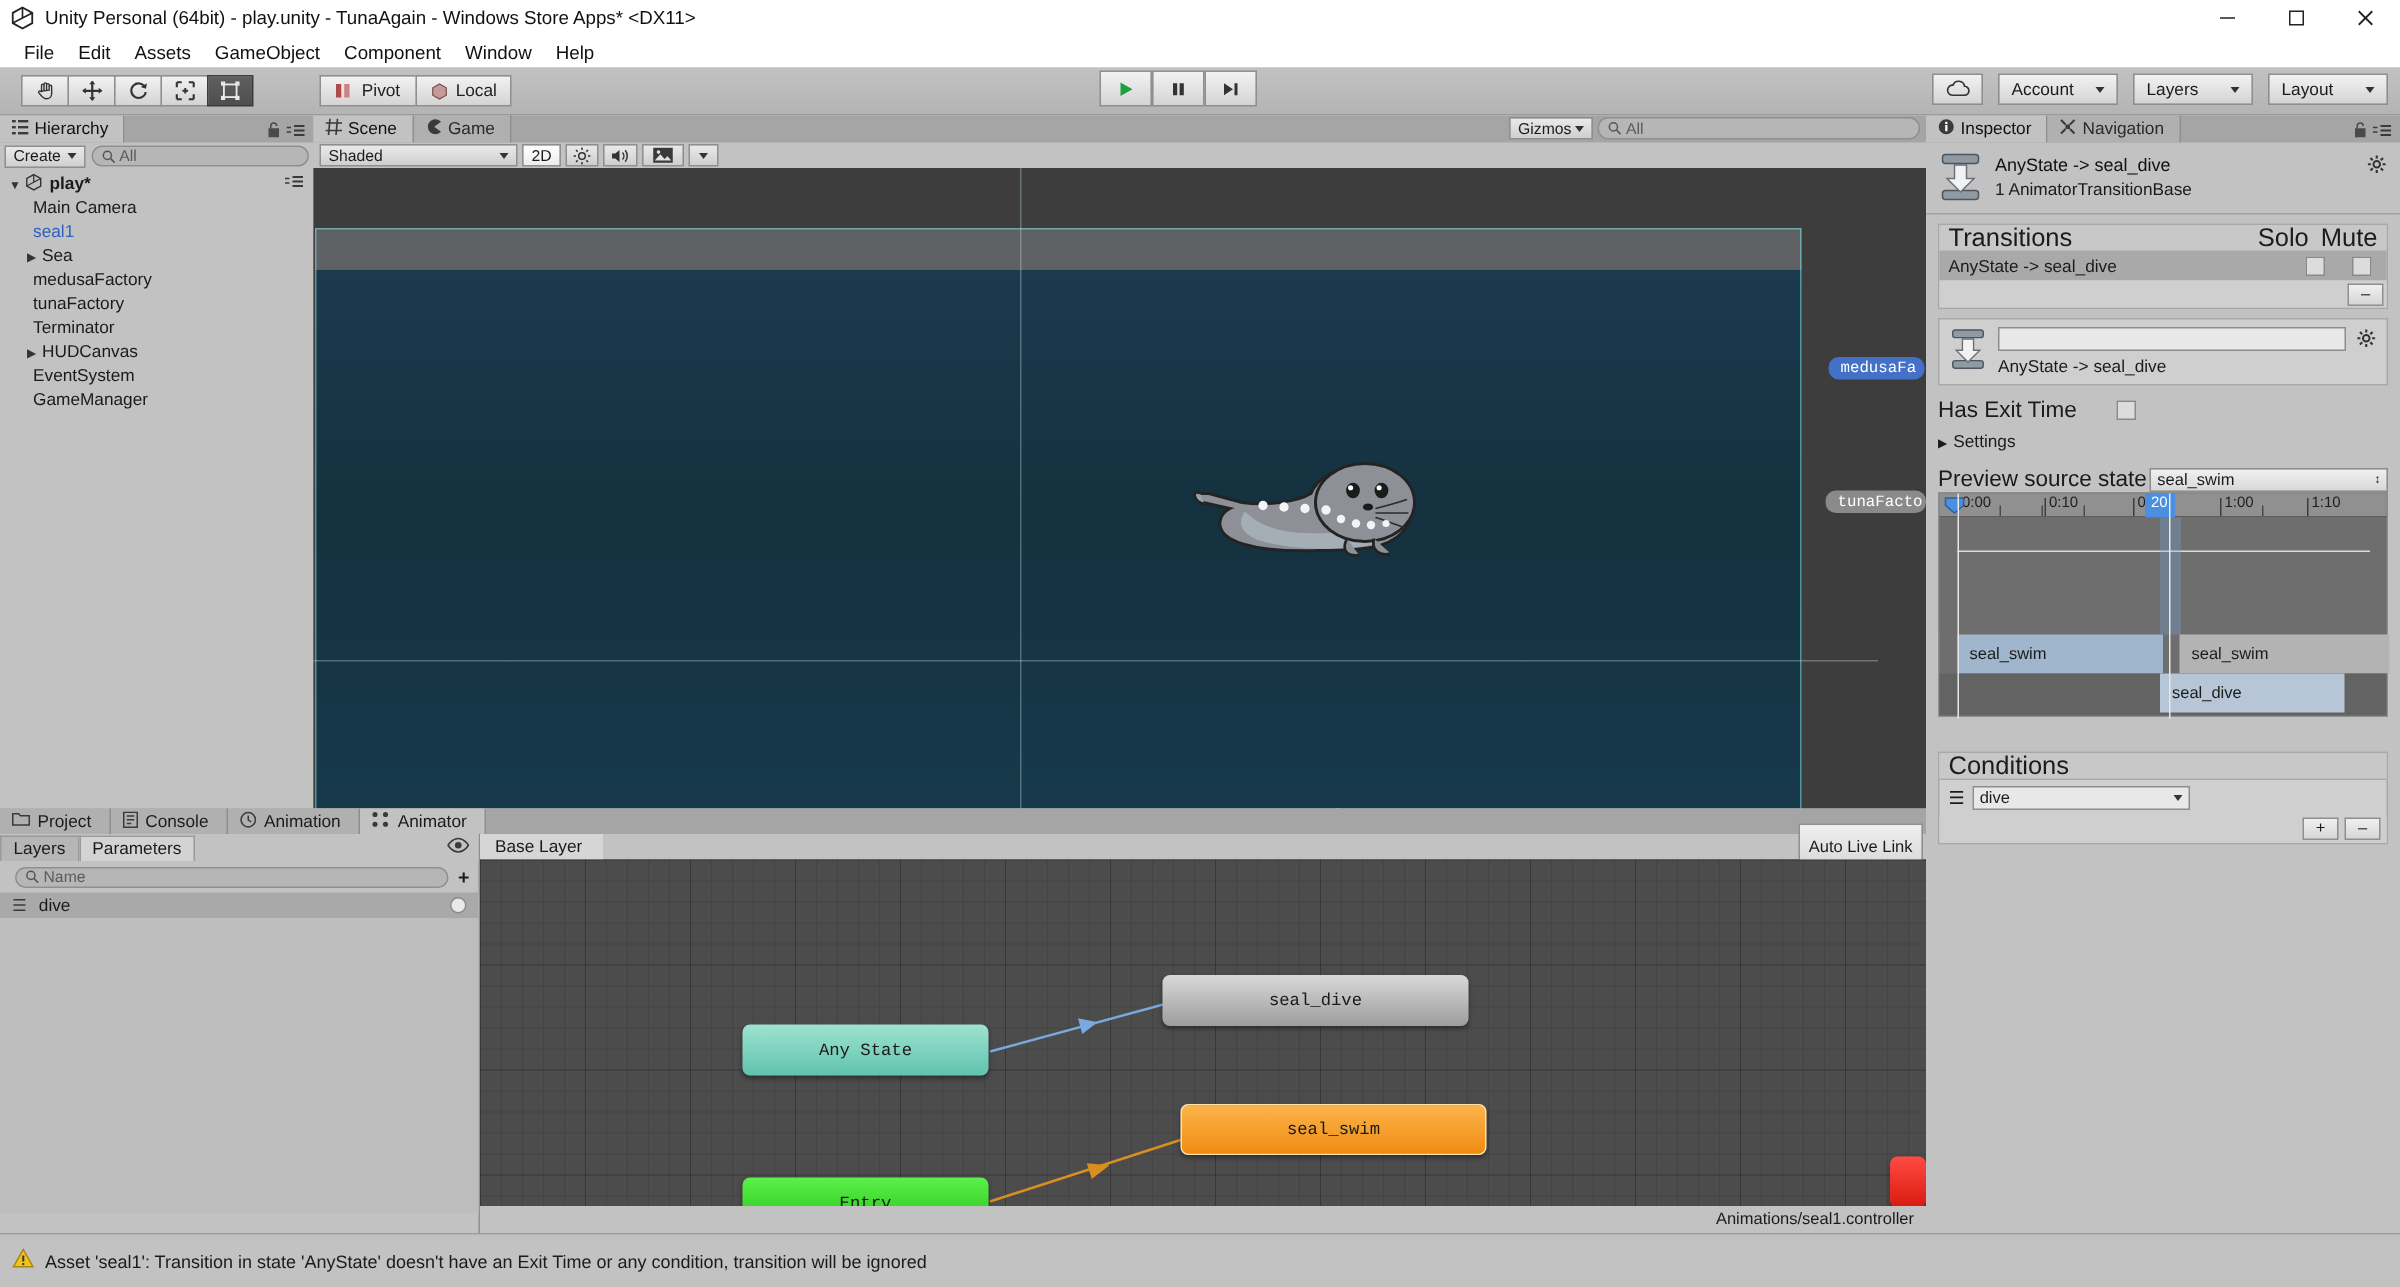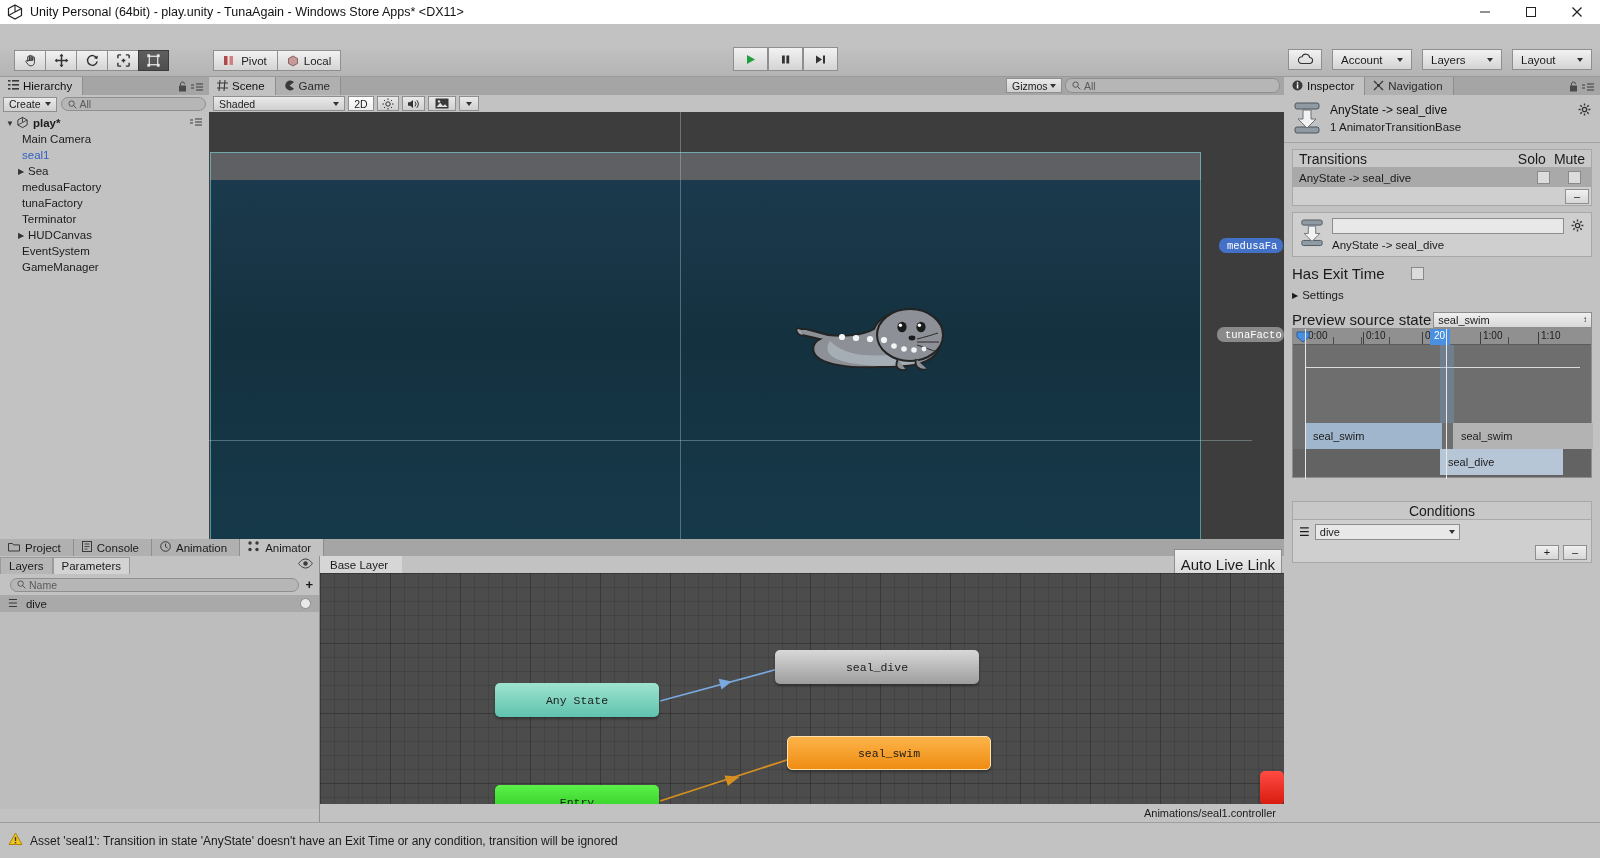--- a/index.html
+++ b/index.html
@@ -114,21 +114,21 @@
   .gizmos-right { position:absolute; right:4px; top:1px; display:flex; align-items:center; gap:3px; }
 
   
   #inspector { left:1284px; top:77px; width:316px; height:781px; background:#c2c2c2; }
   .insp-head { background:#c2c2c2; padding:6px 8px 6px 8px; display:flex; gap:8px; align-items:flex-start; border-bottom:1px solid #a3a3a3; }
   .insp-icon { width:30px; height:34px; flex:none; }
   .insp-title { font-size:12px; color:#111; line-height:18px; }
   .insp-sub { font-size:11.5px; color:#1b1b1b; line-height:17px; }
   .insp-body { padding:6px 8px; }
   .box { background:#cfcfcf; border:1px solid #a8a8a8; }
-  .list-head { background:#c8c8c8; height:18px; display:flex; align-items:center; padding:0 6px; font-size:14px; border-bottom:1px solid #aaa;justify-content:center; }
+  .list-head { background:#c8c8c8; height:18px; display:flex; align-items:center; padding:0 6px; font-size:17px; border-bottom:1px solid #aaa; }
   .list-row { background:#a9a9a9; height:19px; display:flex; align-items:center; padding:0 6px; font-size:11.5px; }
   .chk { width:13px; height:13px; background:#dcdcdc; border:1px solid #8a8a8a; }
   .row-tools { height:18px; display:flex; justify-content:flex-end; align-items:center; background:#cfcfcf; padding-right:2px; }
   .sq-btn { width:24px; height:15px; background:linear-gradient(#f0f0f0,#d6d6d6); border:1px solid #8f8f8f; display:flex; align-items:center; justify-content:center; font-size:11px; }
   .field { height:16px; background:#e8e8e8; border:1px solid #8d8d8d; }
   .popup { height:16px; background:linear-gradient(#f0f0f0,#d8d8d8); border:1px solid #8d8d8d; display:flex; align-items:center; padding:0 4px; font-size:11px; justify-content:space-between; }
   .ilabel { font-size:15px; color:#1b1b1b; }
   .foldout { display:flex; align-items:center; gap:4px; font-size:11.5px; }
 
   
@@ -152,21 +152,21 @@
   .params-pane { position:absolute; left:0; top:17px; width:320px; height:266px; background:#c2c2c2; border-right:1px solid #8f8f8f; }
   .subtabs { height:18px; display:flex; align-items:center; background:#c2c2c2; gap:0; }
   .subtab { height:17px; padding:0 8px; display:flex; align-items:center; font-size:11.5px; background:#b6b6b6; border:1px solid #9a9a9a; border-bottom:none; }
   .subtab.active { background:#d3d3d3; }
   .param-list { background:#bdbdbd; height:214px; }
   .param-row { height:17px; display:flex; align-items:center; padding:0 8px; font-size:11.5px; background:#a9a9a9; justify-content:space-between; }
   .radio { width:11px; height:11px; border-radius:50%; background:#e9e9e9; border:1px solid #8a8a8a; }
   .graph-pane { position:absolute; left:320px; top:17px; width:964px; height:266px; background:#4a4a4a; }
   .graph-top { height:17px; background:#c2c2c2; display:flex; align-items:center; }
   .breadcrumb { height:17px; padding:0 14px 0 10px; background:#d6d6d6; font-size:11.5px; display:flex; align-items:center; }
-  .autolive { margin-left:auto; height:31px; padding:0 6px; background:linear-gradient(#f0f0f0,#d6d6d6); border:1px solid #8f8f8f; font-size:15px; display:flex; align-items:center; margin-right:2px; }
+  .autolive { margin-left:auto; height:31px; padding:0 6px; background:linear-gradient(#f0f0f0,#d6d6d6); border:1px solid #8f8f8f; font-size:11px; display:flex; align-items:center; margin-right:2px; }
   .graph-canvas { position:relative; width:964px; height:231px; overflow:hidden;
     background-color:#4c4c4c;
     background-image:
       linear-gradient(to right, rgba(0,0,0,.10) 1px, transparent 1px),
       linear-gradient(to bottom, rgba(0,0,0,.10) 1px, transparent 1px),
       linear-gradient(to right, rgba(0,0,0,.18) 1px, transparent 1px),
       linear-gradient(to bottom, rgba(0,0,0,.18) 1px, transparent 1px);
     background-size: 14px 14px, 14px 14px, 70px 70px, 70px 70px;
   }
   .node {
@@ -217,20 +217,29 @@
       </div>
       <div class="win-btn close">
         <svg width="12" height="12">
             <line x1="1.5" y1="1.5" x2="10.5" y2="10.5" stroke="#222" stroke-width="1.2"></line>
             <line x1="10.5" y1="1.5" x2="1.5" y2="10.5" stroke="#222" stroke-width="1.2"></line>
           </svg>
       </div>
     </div>
   </div>
 
+  <div class="menubar">
+    <div class="menu-item">File</div>
+    <div class="menu-item">Edit</div>
+    <div class="menu-item">Assets</div>
+    <div class="menu-item">GameObject</div>
+    <div class="menu-item">Component</div>
+    <div class="menu-item">Window</div>
+    <div class="menu-item">Help</div>
+  </div>
 
   <div class="toolbar">
     <div class="tgroup" style="margin-left:14px;">
       <div class="tbtn">
         <span class="glyph">
           <svg width="15" height="15" viewBox="0 0 16 16">
               <path d="M5 9V4.3a.9.9 0 0 1 1.8 0V8m0-.6V3.3a.9.9 0 0 1 1.8 0V8m0-.6V3.8a.9.9 0 0 1 1.8 0V8m0-.4V5a.9.9 0 0 1 1.8 0v5c0 2.2-1.5 3.7-3.6 3.7-2 0-2.8-.8-3.6-2L3 9.3c-.4-.7.6-1.6 1.2-.9z" fill="none" stroke="#333" stroke-width="1"></path>
             </svg>
         </span>
       </div>

